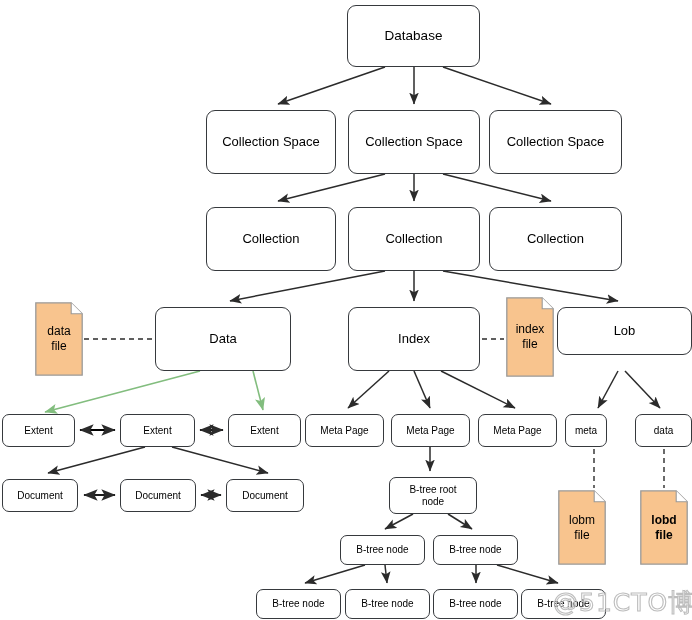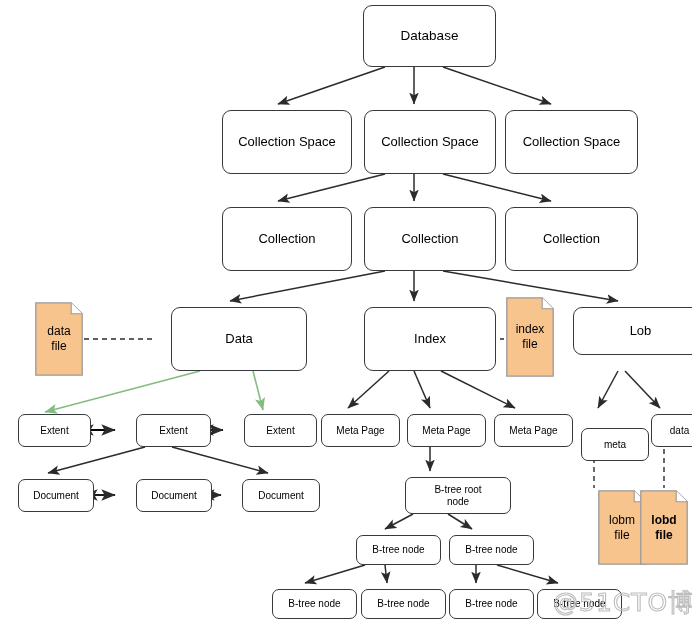--- a/index.html
+++ b/index.html
@@ -30,21 +30,20 @@
     border-radius: 9px;
     background: #ffffff;
     color: #000000;
     display: flex;
     align-items: center;
     justify-content: center;
     text-align: center;
     line-height: 1.15;
     z-index: 2;
     white-space: pre-line;
-    margin-left: 16px;
   }
   .node.sm { font-size: 10px; border-radius: 7px; }
   .node.md { font-size: 13px; }
   .node.lg { font-size: 13.5px; }
 
   .filenode {
     position: absolute;
     z-index: 3;
     display: flex;
     align-items: center;
@@ -160,46 +159,46 @@
       <div class="node md" style="left: 489px; top: 207px; width: 133px; height: 64px;">Collection</div>
       <div class="node md" style="left: 155px; top: 307px; width: 136px; height: 64px;">Data</div>
       <div class="node md" style="left: 348px; top: 307px; width: 132px; height: 64px;">Index</div>
       <div class="node md" style="left: 557px; top: 307px; width: 135px; height: 48px;">Lob</div>
       <div class="node sm" style="left: 2px; top: 414px; width: 73px; height: 33px;">Extent</div>
       <div class="node sm" style="left: 120px; top: 414px; width: 75px; height: 33px;">Extent</div>
       <div class="node sm" style="left: 228px; top: 414px; width: 73px; height: 33px;">Extent</div>
       <div class="node sm" style="left: 305px; top: 414px; width: 79px; height: 33px;">Meta Page</div>
       <div class="node sm" style="left: 391px; top: 414px; width: 79px; height: 33px;">Meta Page</div>
       <div class="node sm" style="left: 478px; top: 414px; width: 79px; height: 33px;">Meta Page</div>
-      <div class="node sm" style="left: 565px; top: 428px; width: 68px; height: 33px; border-radius: 7px;">meta</div>
+      <div class="node sm" style="left: 565px; top: 414px; width: 42px; height: 33px; border-radius: 7px;">meta</div>
       <div class="node sm" style="left: 635px; top: 414px; width: 57px; height: 33px;">data</div>
       <div class="node sm" style="left: 2px; top: 479px; width: 76px; height: 33px;">Document</div>
       <div class="node sm" style="left: 120px; top: 479px; width: 76px; height: 33px;">Document</div>
       <div class="node sm" style="left: 226px; top: 479px; width: 78px; height: 33px;">Document</div>
-      <div class="node sm" style="left: 389px; top: 477px; width: 106px; height: 37px;">B-tree root
+      <div class="node sm" style="left: 389px; top: 477px; width: 88px; height: 37px;">B-tree root
 node</div>
       <div class="node sm" style="left: 340px; top: 535px; width: 85px; height: 30px;">B-tree node</div>
       <div class="node sm" style="left: 433px; top: 535px; width: 85px; height: 30px;">B-tree node</div>
       <div class="node sm" style="left: 256px; top: 589px; width: 85px; height: 30px;">B-tree node</div>
       <div class="node sm" style="left: 345px; top: 589px; width: 85px; height: 30px;">B-tree node</div>
       <div class="node sm" style="left: 433px; top: 589px; width: 85px; height: 30px;">B-tree node</div>
       <div class="node sm" style="left: 521px; top: 589px; width: 85px; height: 30px;">B-tree node</div>
     </div>
   <div id="files-layer">
       <div class="filenode" style="left: 35px; top: 302px; width: 48px; height: 74px;"><svg class="shape" viewBox="0 0 48 74" preserveAspectRatio="none">
           <path d="M0.8,0.8 L36.2,0.8 L47.2,11.8 L47.2,73.2 L0.8,73.2 Z" fill="#f8c48e" stroke="#9a9a9a" stroke-width="1.3"></path>
           <path d="M36.2,0.8 L36.2,11.8 L47.2,11.8" fill="#ffffff" stroke="#9a9a9a" stroke-width="1.1"></path>
         </svg><span class="flabel" style="white-space: pre-line;">data
 file</span></div>
       <div class="filenode" style="left: 506px; top: 297px; width: 48px; height: 80px;"><svg class="shape" viewBox="0 0 48 80" preserveAspectRatio="none">
           <path d="M0.8,0.8 L36.2,0.8 L47.2,11.8 L47.2,79.2 L0.8,79.2 Z" fill="#f8c48e" stroke="#9a9a9a" stroke-width="1.3"></path>
           <path d="M36.2,0.8 L36.2,11.8 L47.2,11.8" fill="#ffffff" stroke="#9a9a9a" stroke-width="1.1"></path>
         </svg><span class="flabel" style="white-space: pre-line;">index
 file</span></div>
-      <div class="filenode" style="left: 598px; top: 490px; width: 48px; height: 75px;"><svg class="shape" viewBox="0 0 48 75" preserveAspectRatio="none">
+      <div class="filenode" style="left: 558px; top: 490px; width: 48px; height: 75px;"><svg class="shape" viewBox="0 0 48 75" preserveAspectRatio="none">
           <path d="M0.8,0.8 L36.2,0.8 L47.2,11.8 L47.2,74.2 L0.8,74.2 Z" fill="#f8c48e" stroke="#9a9a9a" stroke-width="1.3"></path>
           <path d="M36.2,0.8 L36.2,11.8 L47.2,11.8" fill="#ffffff" stroke="#9a9a9a" stroke-width="1.1"></path>
         </svg><span class="flabel" style="white-space: pre-line;">lobm
 file</span></div>
       <div class="filenode" style="left: 640px; top: 490px; width: 48px; height: 75px;"><svg class="shape" viewBox="0 0 48 75" preserveAspectRatio="none">
           <path d="M0.8,0.8 L36.2,0.8 L47.2,11.8 L47.2,74.2 L0.8,74.2 Z" fill="#f8c48e" stroke="#9a9a9a" stroke-width="1.3"></path>
           <path d="M36.2,0.8 L36.2,11.8 L47.2,11.8" fill="#ffffff" stroke="#9a9a9a" stroke-width="1.1"></path>
         </svg><span class="flabel" style="white-space: pre-line; font-weight: bold;">lobd
 file</span></div>
     </div>

